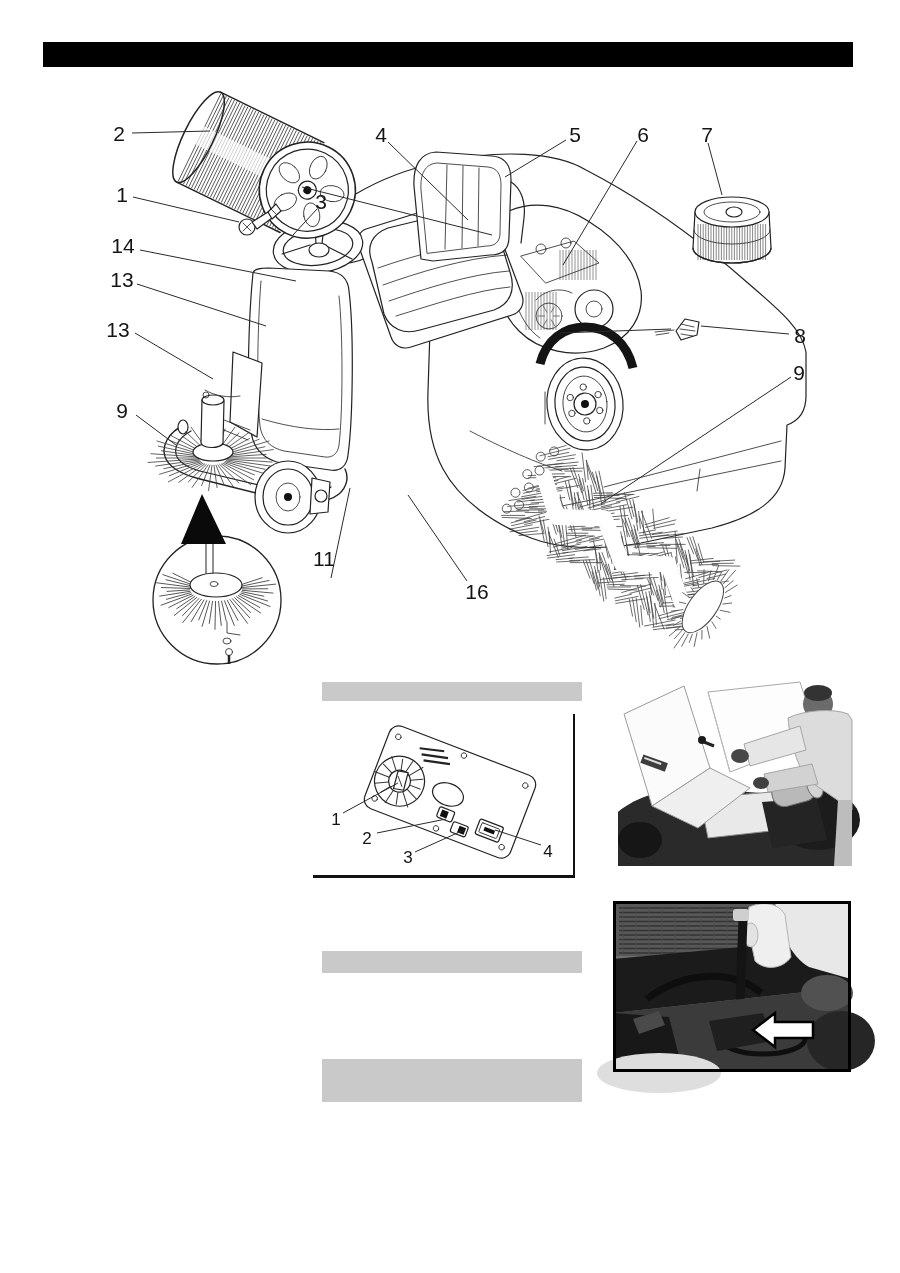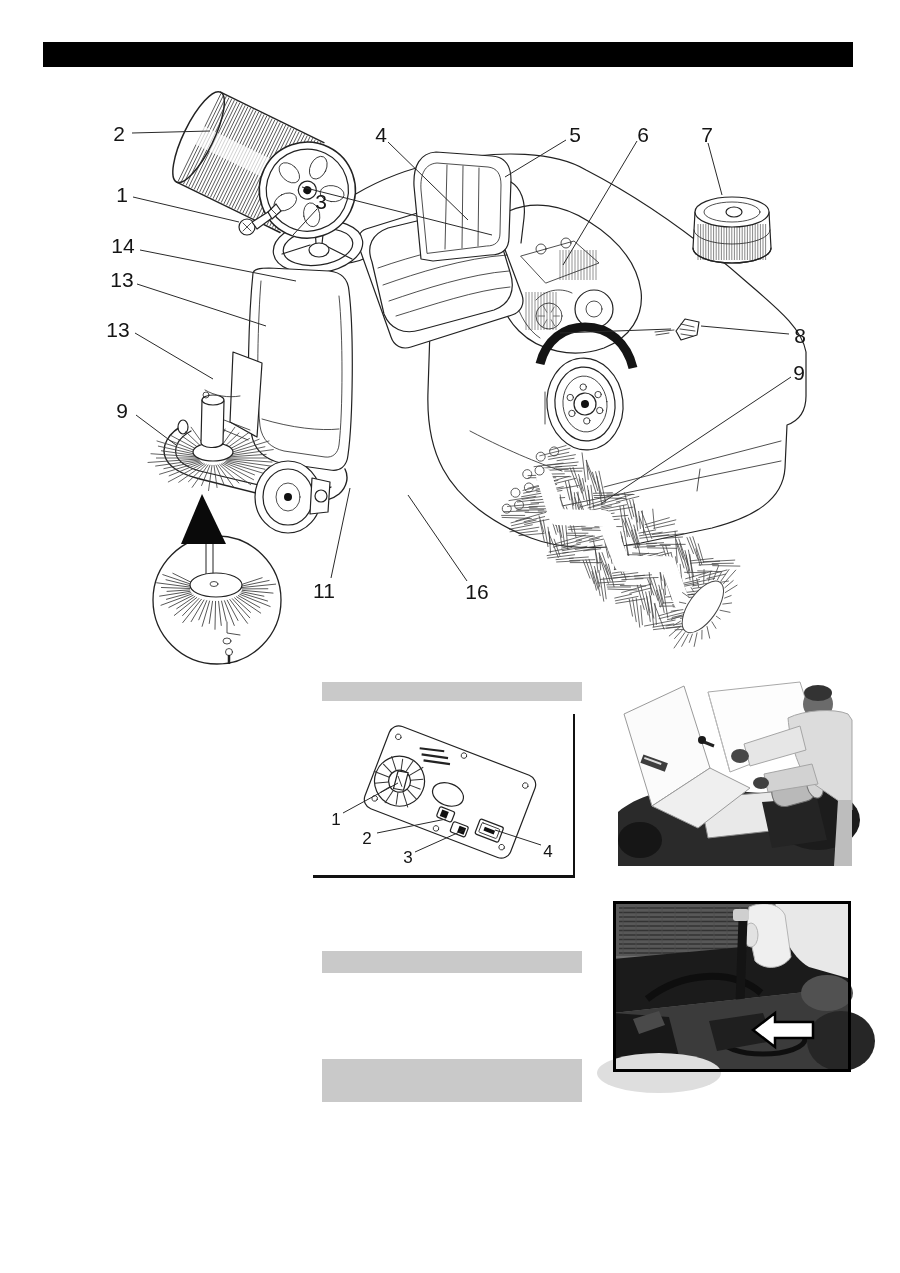--- a/index.html
+++ b/index.html
@@ -908,21 +908,21 @@
   <div class="co" style="left:122px;top:194px">1</div>
   <div class="co" style="left:119px;top:133px">2</div>
   <div class="co" style="left:321px;top:201px">3</div>
   <div class="co" style="left:381px;top:134px">4</div>
   <div class="co" style="left:575px;top:134px">5</div>
   <div class="co" style="left:643px;top:134px">6</div>
   <div class="co" style="left:707px;top:134px">7</div>
   <div class="co" style="left:800px;top:335px">8</div>
   <div class="co" style="left:799px;top:372px">9</div>
   <div class="co" style="left:477px;top:591px">16</div>
-  <div class="co" style="left:324px;top:590px">11</div>
+  <div class="co" style="left:324px;top:558px">11</div>
   <div class="co" style="left:122px;top:410px">9</div>
   <div class="co" style="left:118px;top:329px">13</div>
   <div class="co" style="left:122px;top:279px">13</div>
   <div class="co" style="left:123px;top:245px">14</div>
 
   <div class="co coi" style="left:336px;top:819px">1</div>
   <div class="co coi" style="left:367px;top:838px">2</div>
   <div class="co coi" style="left:408px;top:857px">3</div>
   <div class="co coi" style="left:548px;top:851px">4</div>
 

